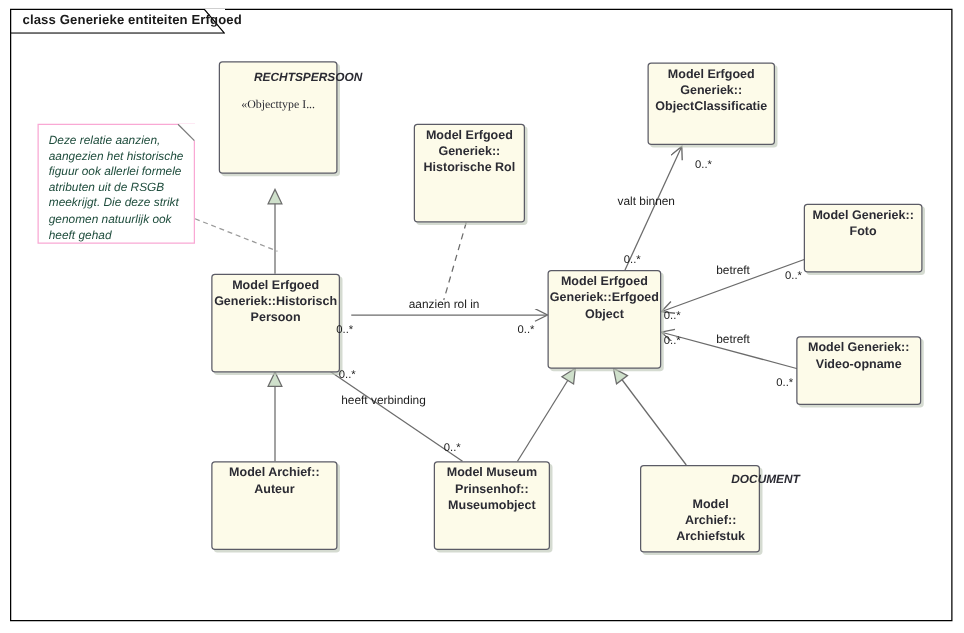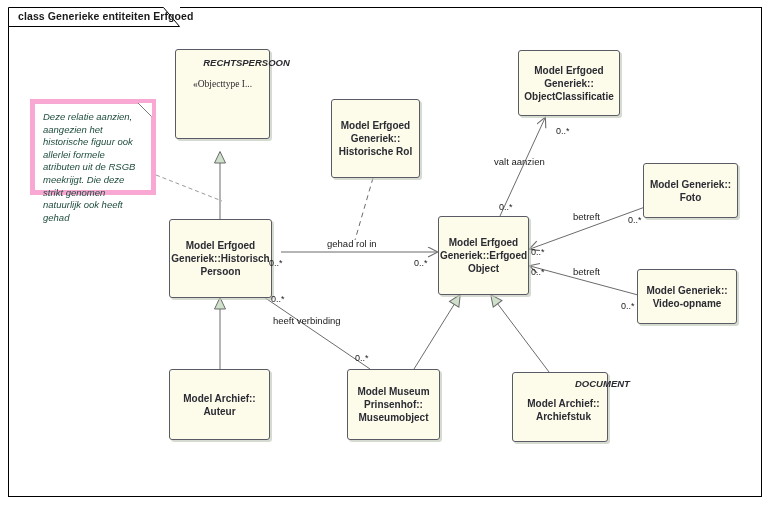--- a/index.html
+++ b/index.html
@@ -66,21 +66,20 @@
   .cls {
     position: absolute;
     box-sizing: border-box;
     background: #fdfbe9;
     border: 1px solid #5b5b66;
     border-radius: 3px;
     box-shadow: 2px 2px 0 rgba(190,200,185,0.65);
     display: flex;
     flex-direction: column;
     align-items: center;
-    justify-content: center;
     z-index: 4;
     padding: 2px 3px;
   }
   .cls .nm {
     font-size: 10px;
     font-weight: bold;
     color: #2b2b33;
     text-align: center;
     line-height: 13px;
     white-space: pre-line;
@@ -111,34 +110,34 @@
     font-style: normal;
     color: #2b2b33;
     text-align: center;
     line-height: 13px;
     font-family: Liberation Serif, serif;
   }
   
   .cls.doc {
     justify-content: flex-start;
     align-items: stretch;
-    padding: 5px 7px 0 14px;
+    padding: 5px 7px 0 24px;
   }
   .cls.doc .stereo {
     text-align: right;
     font-size: 9.5px;
     margin-bottom: 7px;
   }
   .cls.doc .nm { text-align: center; }
   
   .note {
     position: absolute;
     box-sizing: border-box;
     background: #ffffff;
-    border: 5px solid #f9a8d4;
+    border: 1px solid #f9a8d4;
     z-index: 4;
     padding: 7px 8px 5px 8px;
   }
   .note .txt {
     font-size: 9.5px;
     font-style: italic;
     color: #1f4d3d;
     line-height: 12.6px;
   }
   .note .fold-line {
@@ -299,29 +298,29 @@
 Prinsenhof::
 Museumobject</div>
   </div>
 
   <div class="cls doc" style="left:512px; top:372px; width:96px; height:70px;">
     <div class="stereo">DOCUMENT</div>
     <div class="nm">Model Archief::
 Archiefstuk</div>
   </div>
 
-  <div class="lbl" style="left:327px; top:238px;">gehad rol in</div>
+  <div class="lbl" style="left:327px; top:238px;">aanzien rol in</div>
   <div class="mult" style="left:269px; top:258px;">0..*</div>
   <div class="mult" style="left:414px; top:258px;">0..*</div>
 
   <div class="lbl" style="left:273px; top:315px;text-align:center;">heeft verbinding</div>
   <div class="mult" style="left:271px; top:294px;">0..*</div>
   <div class="mult" style="left:355px; top:353px;">0..*</div>
 
-  <div class="lbl" style="left:494px; top:156px;">valt aanzien</div>
+  <div class="lbl" style="left:494px; top:156px;">valt binnen</div>
   <div class="mult" style="left:556px; top:126px;">0..*</div>
   <div class="mult" style="left:499px; top:202px;">0..*</div>
 
   <div class="lbl" style="left:573px; top:211px;">betreft</div>
   <div class="mult" style="left:628px; top:215px;">0..*</div>
   <div class="mult" style="left:531px; top:247px;">0..*</div>
 
   <div class="lbl" style="left:573px; top:266px;">betreft</div>
   <div class="mult" style="left:621px; top:301px;">0..*</div>
   <div class="mult" style="left:531px; top:267px;">0..*</div>

